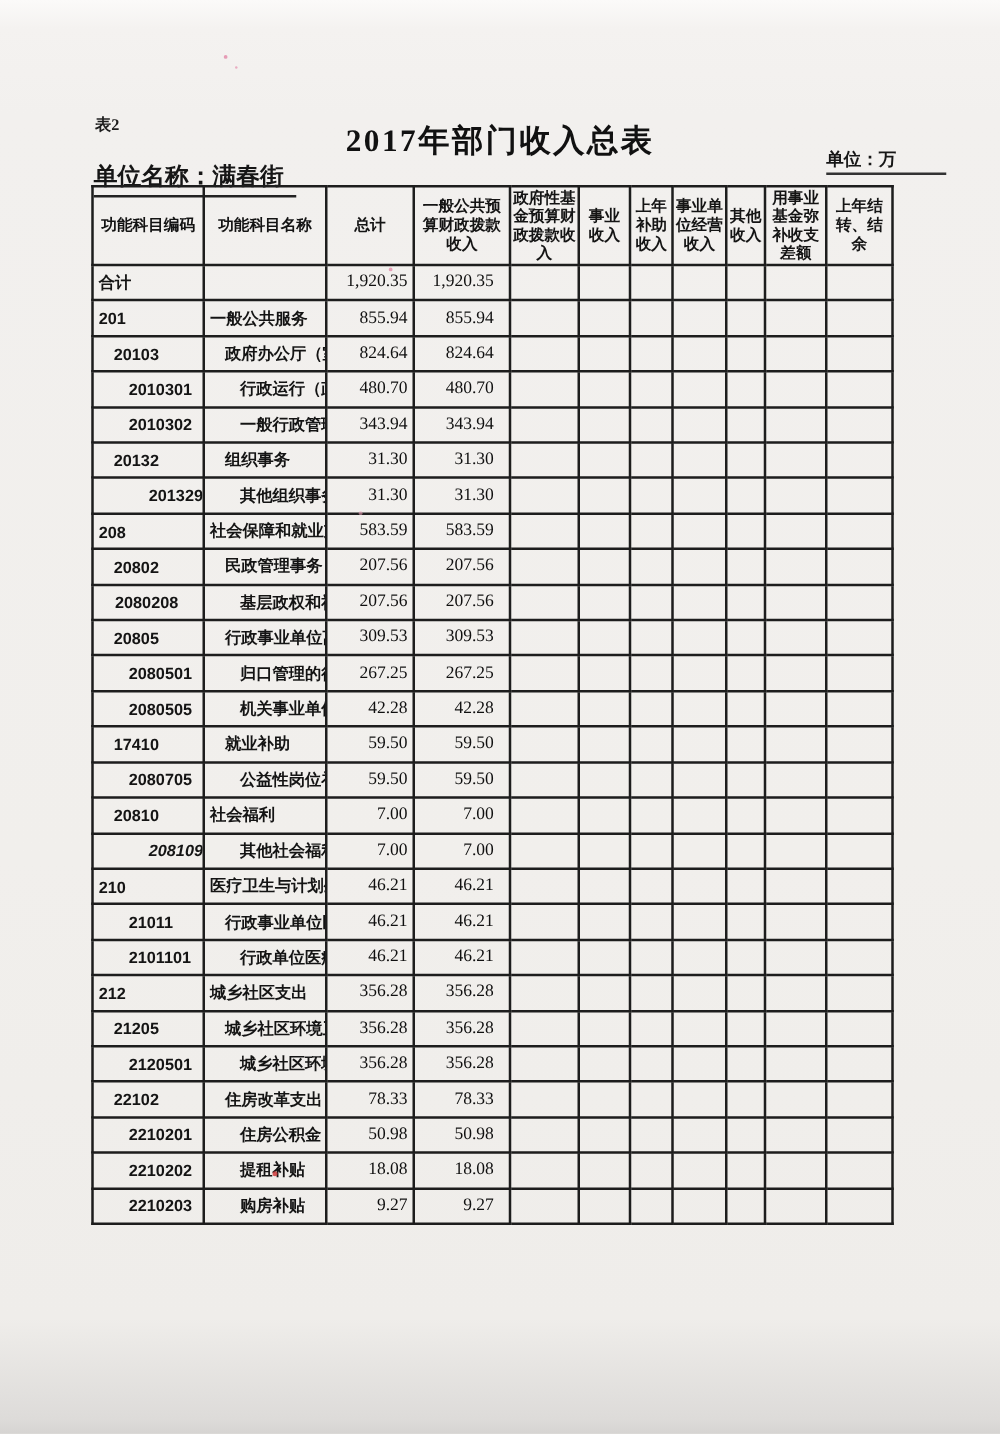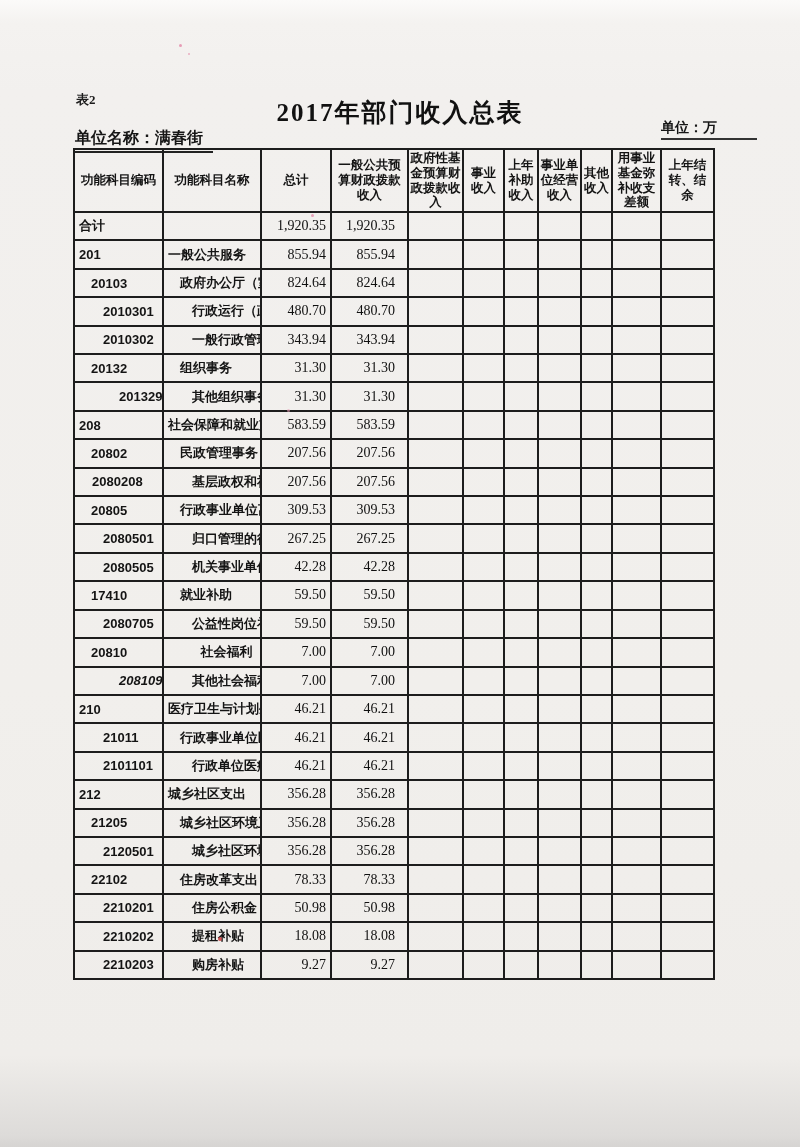--- a/index.html
+++ b/index.html
@@ -24,21 +24,21 @@
   }
   .title {
     position: absolute; left: 0; top: 96px; width: 100%;
     margin: 0; text-align: center;
     font-size: 25px; font-weight: bold; color: #111;
     font-family: "Liberation Serif", serif;
     letter-spacing: 2px;
   }
   .unit-name {
     position: absolute; left: 75px; top: 128px;
-    font-size: 16px; font-weight: bold; color: #161616;
+    font-size: 19px; font-weight: bold; color: #161616;
     border-bottom: 2px solid #222;
     padding: 0 10px 2px 0;
   }
   .unit {
     position: absolute; left: 661px; top: 119px;
     font-size: 14px; font-weight: bold; color: #161616;
     border-bottom: 2px solid #333;
     padding: 0 40px 1px 0;
   }
   table.budget-table {
@@ -311,21 +311,21 @@
           <td class="num"></td>
           <td class="num"></td>
           <td class="num"></td>
           <td class="num"></td>
           <td class="num"></td>
           <td class="num"></td>
           <td class="num"></td>
         </tr>
         <tr>
           <td style="padding-left: 16px;">20810</td>
-          <td style="padding-left: 32px; text-align: center;">社会福利</td>
+          <td style="padding-left: 4px;">社会福利</td>
           <td class="num">7.00</td>
           <td class="num gen">7.00</td>
           <td class="num"></td>
           <td class="num"></td>
           <td class="num"></td>
           <td class="num"></td>
           <td class="num"></td>
           <td class="num"></td>
           <td class="num"></td>
         </tr>

